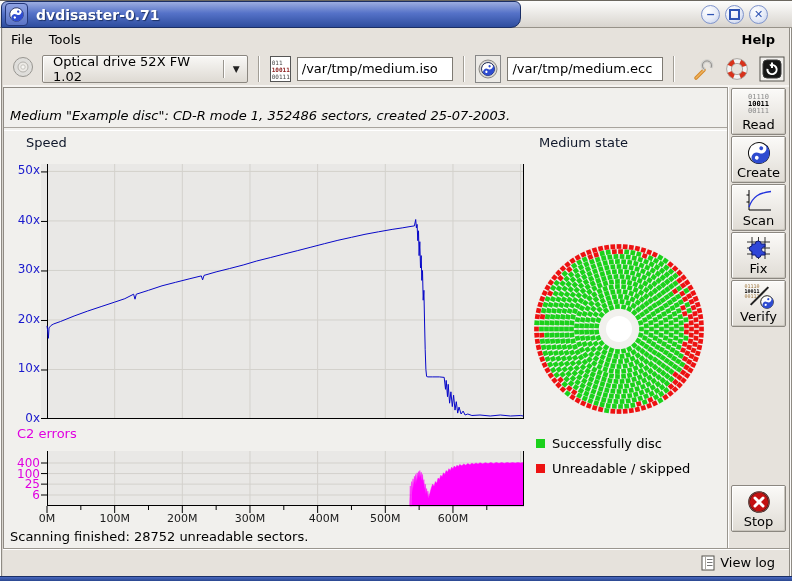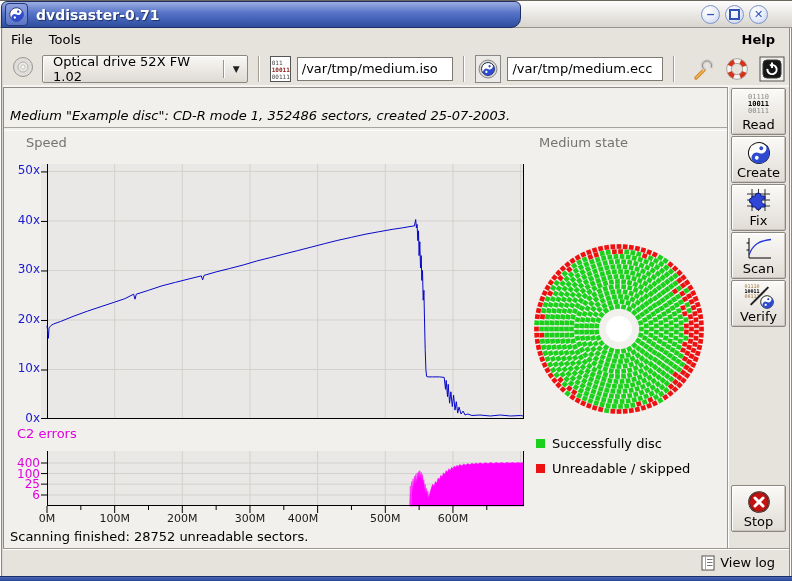--- a/index.html
+++ b/index.html
@@ -50,21 +50,21 @@
     border:1px solid #888;background:#eceae6;}
   .entry{width:156px;height:24px;border:1px solid #7e7a73;background:#fff;
     font-family:"DejaVu Sans","Liberation Sans",sans-serif;font-size:13px;padding:0 4px;box-sizing:border-box;}
   .tool-ic{background:none;border:none;padding:0;margin:0 4px;display:flex;align-items:center;justify-content:center;width:28px;height:28px;}
   
   .main{position:absolute;left:3px;top:87px;width:724px;height:461px;background:#f1f0ed;
     border-top:1px solid #8f8b84;border-left:1px solid #8f8b84;box-sizing:border-box;overflow:hidden;}
   .status1{position:absolute;left:6px;top:4px;}
   .status2{position:absolute;left:6px;top:20px;font-style:italic;}
   .hsep{position:absolute;left:0;top:39px;width:724px;height:2px;border-top:1px solid #a8a49d;border-bottom:1px solid #fff;}
-  .chart-title{position:absolute;color:#737373;}
+  .chart-title{position:absolute;color:#0f172a;}
   .speed-title{left:22px;top:47px;}
   .medium-title{left:535px;top:47px;}
   .c2-title{left:13px;top:338px;color:#e000e0;}
   #speed-svg{position:absolute;left:37px;top:76px;background:#e9e8e6;}
   #c2-svg{position:absolute;left:37px;top:363px;background:transparent;}
   #c2-bg{position:absolute;left:43px;top:363px;width:477px;height:55px;background:#e9e8e6;}
   #disc-svg{position:absolute;left:526px;top:152px;}
   .ytick{position:absolute;left:2px;width:34px;text-align:right;font-size:12px;color:#1a1acd;}
   .ytick-c2{position:absolute;left:2px;width:34px;text-align:right;font-size:12px;color:#e000e0;}
   .xtick{position:absolute;width:52px;text-align:center;font-size:11px;color:#1a1a1a;top:424px;}
@@ -983,21 +983,21 @@
       <span class="ytick" style="left: 2px; top: 124.942px;">40x</span>
       <span class="ytick" style="left: 2px; top: 75.4272px;">50x</span>
       <span class="ytick-c2" style="left: 2px; top: 368px;">400</span>
       <span class="ytick-c2" style="left: 2px; top: 378.563px;">100</span>
       <span class="ytick-c2" style="left: 2px; top: 389.126px;">25</span>
       <span class="ytick-c2" style="left: 2px; top: 400px;">6</span>
       <span class="xtick" style="left: 17px; top: 424px;">0M</span>
       <span class="xtick" style="left: 84.6596px; top: 424px;">100M</span>
       <span class="xtick" style="left: 152.319px; top: 424px;">200M</span>
       <span class="xtick" style="left: 219.979px; top: 424px;">300M</span>
-      <span class="xtick" style="left: 273px; top: 424px; text-align: center;">400M</span>
+      <span class="xtick" style="left: 294px; top: 424px; text-align: center;">400M</span>
       <span class="xtick" style="left: 355.298px; top: 424px;">500M</span>
       <span class="xtick" style="left: 422.957px; top: 424px;">600M</span>
     </div>
 
   <div class="sidebar">
     <button class="side-btn">
       <span class="bin-rows">
         <span class="r1">01110</span>
         <span class="r2">10011</span>
         <span class="r3">00111</span>
@@ -1009,42 +1009,42 @@
         <g transform="rotate(25)">
           <circle r="10.5" fill="#fff" stroke="#111" stroke-width="1"></circle>
           <path d="M0,-10.5 A10.5,10.5 0 1,1 0,10.5 A5.25,5.25 0 1,1 0,0 A5.25,5.25 0 1,0 0,-10.5 Z" fill="#2e4bd0"></path>
           <circle cy="-5.25" r="1.9" fill="#2e4bd0"></circle>
             <circle cy="5.25" r="1.9" fill="#fff"></circle>
         </g>
       </svg>
       <span class="side-label">Create</span>
     </button>
     <button class="side-btn">
+      <svg width="27" height="24" viewBox="0 0 27 24">
+        <line x1="4" y1="1" x2="4" y2="21" stroke="#000"></line>
+        <line x1="4" y1="21" x2="26" y2="21" stroke="#000"></line>
+        <line x1="1.5" y1="6" x2="4" y2="6" stroke="#000"></line>
+        <line x1="1.5" y1="13" x2="4" y2="13" stroke="#000"></line>
+        <path d="M4,18 C8,7 14,4 26,2.5" fill="none" stroke="#2233dd" stroke-width="1.3"></path>
+      </svg>
+      <span class="side-label">Scan</span>
+    </button>
+    <button class="side-btn">
       <svg width="27" height="26" viewBox="0 0 27 26">
         <g stroke="#1c1c1c" stroke-width="0.9">
           <line x1="2" y1="7" x2="25" y2="7"></line>
             <line x1="2" y1="13" x2="25" y2="13"></line>
             <line x1="2" y1="19" x2="25" y2="19"></line>
           <line x1="7" y1="2" x2="7" y2="24"></line>
             <line x1="13.5" y1="2" x2="13.5" y2="24"></line>
             <line x1="20" y1="2" x2="20" y2="24"></line>
         </g>
         <path d="M7,9 h3.2 a2.8,2.8 0 1,1 6,0 H20 v3 a2.6,2.6 0 1,0 0,5 v3 h-4 a2.6,2.6 0 1,1 -5.4,0 H7 v-3.6 a2.7,2.7 0 1,1 0,-5.4 z" fill="#2f46d8" stroke="#101a70" stroke-width="1"></path>
       </svg>
       <span class="side-label">Fix</span>
-    </button>
-    <button class="side-btn">
-      <svg width="27" height="24" viewBox="0 0 27 24">
-        <line x1="4" y1="1" x2="4" y2="21" stroke="#000"></line>
-        <line x1="4" y1="21" x2="26" y2="21" stroke="#000"></line>
-        <line x1="1.5" y1="6" x2="4" y2="6" stroke="#000"></line>
-        <line x1="1.5" y1="13" x2="4" y2="13" stroke="#000"></line>
-        <path d="M4,18 C8,7 14,4 26,2.5" fill="none" stroke="#2233dd" stroke-width="1.3"></path>
-      </svg>
-      <span class="side-label">Scan</span>
     </button>
     <button class="side-btn">
       <span class="verify-ic">
         <span class="bin-rows vb">
           <span class="r1" style="color:#a07840">01110</span>
           <span class="r2">10011</span>
           <span class="r3" style="color:#a07840">00111</span>
         </span>
         <span class="vslash"></span>
         <svg width="14" height="14" viewBox="-10 -10 20 20">

